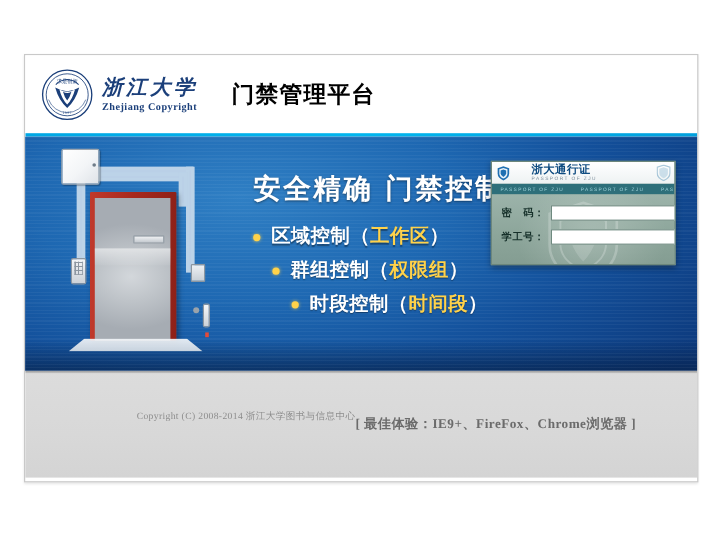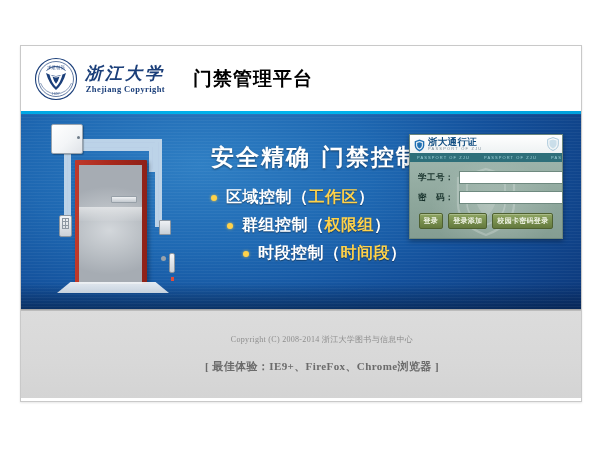--- a/index.html
+++ b/index.html
@@ -38,21 +38,20 @@
     height: 68px;
     background: #ffffff;
     overflow: hidden;
   }
   .header-inner {
     position: absolute;
     left: 12px;
     top: 10px;
     display: flex;
     align-items: center;
-    text-align: right;
   }
 
   .zju-logo {
     width: 46px;
     height: 46px;
     flex: 0 0 auto;
     position: relative;
   }
   .zju-wordmark {
     margin-left: 6px;
@@ -331,21 +330,21 @@
     display: flex;
     align-items: center;
     padding: 0 4px;
     overflow: hidden;
   }
   .shield-icon {
     width: 11px; height: 13px;
     flex: 0 0 auto;
   }
   .login-brand {
-    margin-left: 3px;
+    margin-left: 18px;
     display: flex;
     flex-direction: column;
     line-height: 1;
   }
   .login-brand-cn {
     font-family: "DejaVu Sans", "Liberation Sans", sans-serif;
     font-size: 9.5px;
     font-weight: bold;
     color: #0f4c81;
     letter-spacing: 0.3px;
@@ -450,21 +449,21 @@
     cursor: pointer;
     box-shadow: inset 0 1px 0 rgba(255,255,255,0.25);
   }
 
   
   .site-footer {
     position: relative;
     height: 89px;
     background: linear-gradient(to bottom, #dcdcdc 0%, #d8d8d8 60%, #d4d4d4 100%);
     display: flex;
-    flex-direction: column;
+    flex-direction: row;
     align-items: center;
     justify-content: center;
     overflow: hidden;
     padding-left: 42px;
   }
   .footer-topline {
     position: absolute;
     left: 0; right: 0; top: 0;
     height: 2px;
     background: linear-gradient(to bottom, #9a9a9a, #c6c6c6);
@@ -600,34 +599,29 @@
         <div class="login-body">
           <span class="login-watermark">
             <svg width="64" height="72" viewBox="0 0 64 72">
               <path d="M32 3 L60 12 V38 q0 21 -28 31 Q4 59 4 38 V12 Z" fill="none" stroke="#ffffff" stroke-width="2.2"></path>
               <path d="M32 12 L51 18 V37 q0 15 -19 22 Q13 52 13 37 V18 Z" fill="none" stroke="#ffffff" stroke-width="1.6"></path>
               <path d="M20 30 q12 7 24 0 q-4 14 -12 22 q-8 -8 -12 -22 z" fill="#ffffff" opacity="0.7"></path>
             </svg>
           </span>
 
           <div class="field-row">
+            <span class="field-label">密　码：</span>
+            <input class="field-input" type="password" placeholder="" style="">
+          </div>
+
+          <div class="field-row">
             <span class="field-label">学工号：</span>
             <input class="field-input" type="text" placeholder="" style="">
           </div>
 
-          <div class="field-row">
-            <span class="field-label">密　码：</span>
-            <input class="field-input" type="password" placeholder="" style="">
-          </div>
-
-          <div class="button-row">
-            <button class="login-btn">登录</button>
-            <button class="login-btn">登录添加</button>
-            <button class="login-btn">校园卡密码登录</button>
-          </div>
         </div>
       </div>
 
       <div class="hero-bottom-shadow"></div>
     </div>
 
     <div class="site-footer">
       <div class="footer-topline"></div>
       <div class="footer-copyright">Copyright (C) 2008-2014 浙江大学图书与信息中心</div>
       <div class="footer-browsers">[ 最佳体验：IE9+、FireFox、Chrome浏览器 ]</div>

